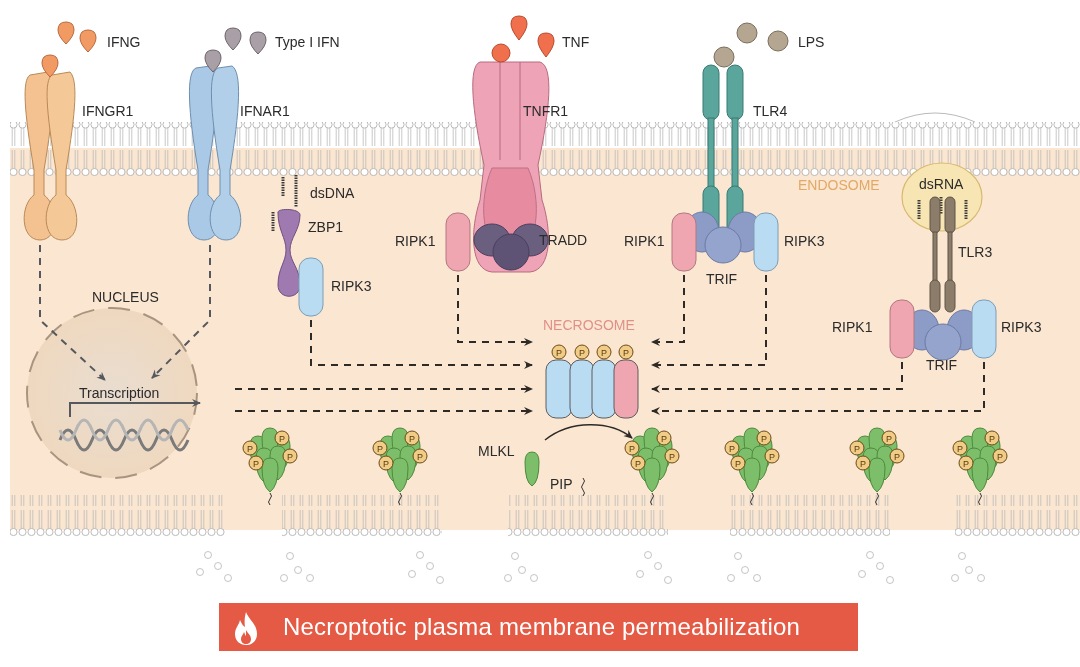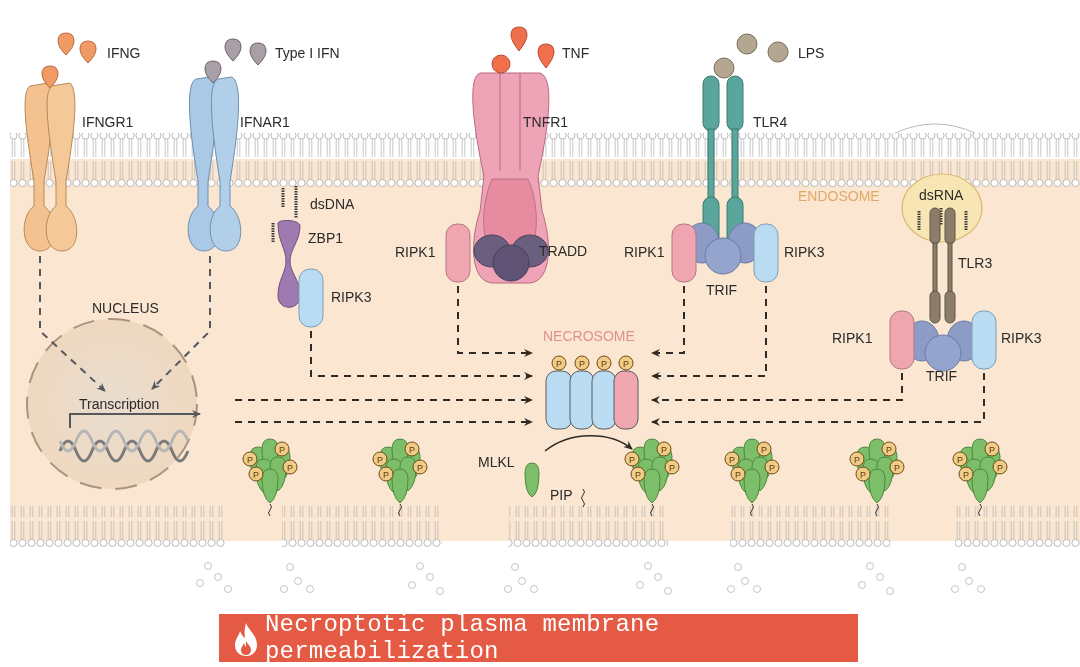--- a/index.html
+++ b/index.html
@@ -1,23 +1,23 @@
 <!DOCTYPE html>
 <html><head>
 <meta charset="utf-8">
 <style>
   html, body { margin:0; padding:0; background:#ffffff; }
   body { width:1080px; height:667px; position:relative; overflow:hidden; font-family:"Liberation Sans", sans-serif; }
-  #stage { position:absolute; left:0; top:11px; width:1080px; height:507px; }
+  #stage { position:absolute; left:0; top:0; width:1080px; height:507px; }
   .lbl { font-family:"Liberation Sans", sans-serif; font-size:14px; fill:#2b2b2b; }
   .lbl-orange { font-family:"Liberation Sans", sans-serif; font-size:14px; fill:#e2a866; }
   .lbl-pink { font-family:"Liberation Sans", sans-serif; font-size:14px; fill:#e0908a; }
   .ptxt { font-family:"Liberation Sans", sans-serif; font-size:9px; fill:#5a3b10; text-anchor:middle; dominant-baseline:central; }
   .banner { position:absolute; left:219px; top:603px; width:639px; height:48px; background:#e45a44; display:flex; align-items:center; }
-  .banner-text { color:#ffffff; font-size:24px; font-family:Liberation Mono, monospace; margin-left:46px; letter-spacing:0.2px; }
+  .banner-text { color:#ffffff; font-size:24px; font-family:Liberation Sans, sans-serif; margin-left:64px; letter-spacing:0.2px; }
   .flame { position:absolute; left:10px; top:7px; width:34px; height:36px; }
 </style>
 </head>
 <body>
 
 <div id="stage">
 <svg width="1080" height="667" viewBox="0 0 1080 667" xmlns="http://www.w3.org/2000/svg">
   <defs>
     <pattern id="lipidTop" x="0" y="0" width="9" height="60" patternUnits="userSpaceOnUse">
       <circle cx="4.5" cy="4.5" r="3.6" fill="#ffffff" stroke="#a8a8a8" stroke-width="0.8"></circle>

